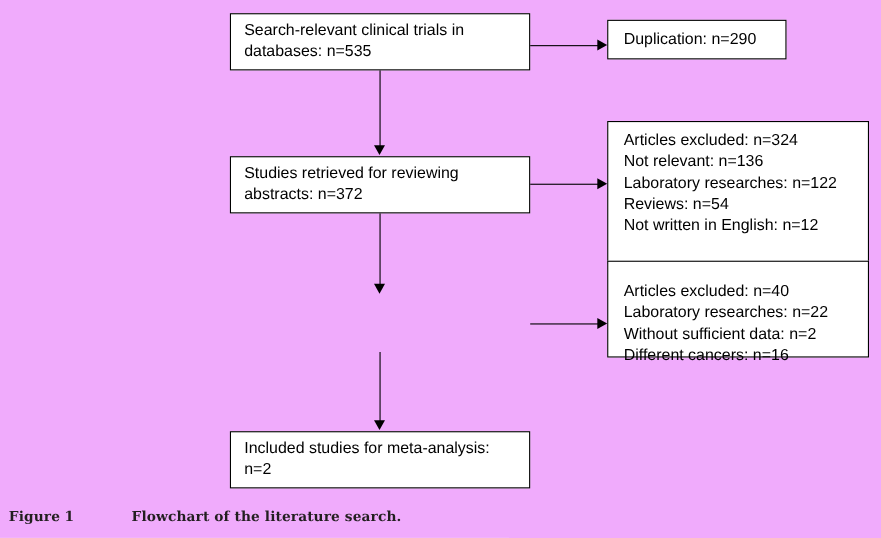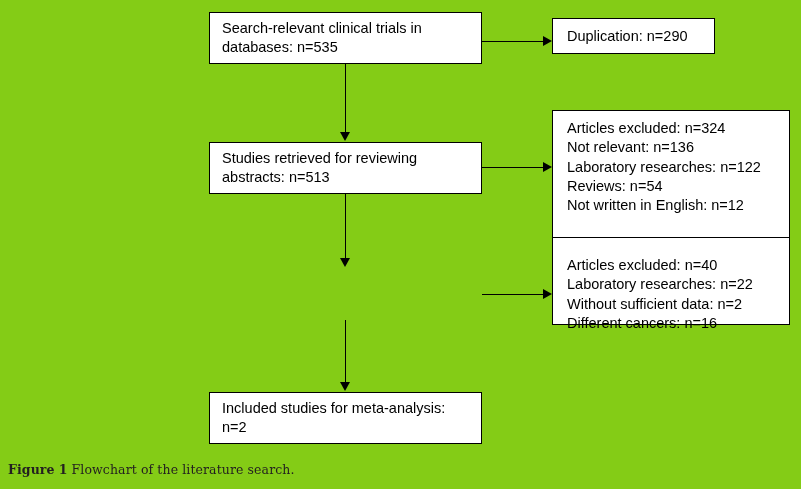--- a/index.html
+++ b/index.html
@@ -8,21 +8,21 @@
     background: #ffffff;
   }
   body {
     font-family: "Liberation Sans", sans-serif;
     color: #000000;
   }
   #canvas {
     position: relative;
     width: 801px;
     height: 489px;
-    background: #84cc16;
+    background: #f0abfc;
     overflow: hidden;
   }
   .node {
     position: absolute;
     box-sizing: border-box;
     border: 1.5px solid #000000;
     background: #ffffff;
     font-size: 14.5px;
     line-height: 1.33;
     color: #000000;
@@ -69,33 +69,34 @@
     color: #231f20;
     letter-spacing: 0.1px;
   }
   .caption .cap-label {
     font-weight: bold;
   }
   .caption .cap-num {
     font-weight: bold;
   }
   .caption .cap-text {
-    font-weight: normal;
+    font-weight: bold;
+    margin-left: 48px;
   }
 </style>
 </head>
 <body>
 
 <div id="canvas">
 
   <div class="node center-col" style="left:209px; top:12px; width:273px; height:52px;">Search-relevant clinical trials in
 databases: n=535</div>
 
   <div class="node center-col" style="left:209px; top:142px; width:273px; height:52px;">Studies retrieved for reviewing
-abstracts: n=513</div>
+abstracts: n=372</div>
 
 
   <div class="node center-col" style="left:209px; top:392px; width:273px; height:52px;">Included studies for meta-analysis:
 n=2</div>
 
   <div class="node side-col" style="left:552px; top:18px; width:163px; height:36px; padding-top:8px;">Duplication: n=290</div>
 
   <div class="node side-col" style="left:552px; top:110px; width:238px; height:130px; padding-top:8px;">Articles excluded: n=324
 Not relevant: n=136
 Laboratory researches: n=122

